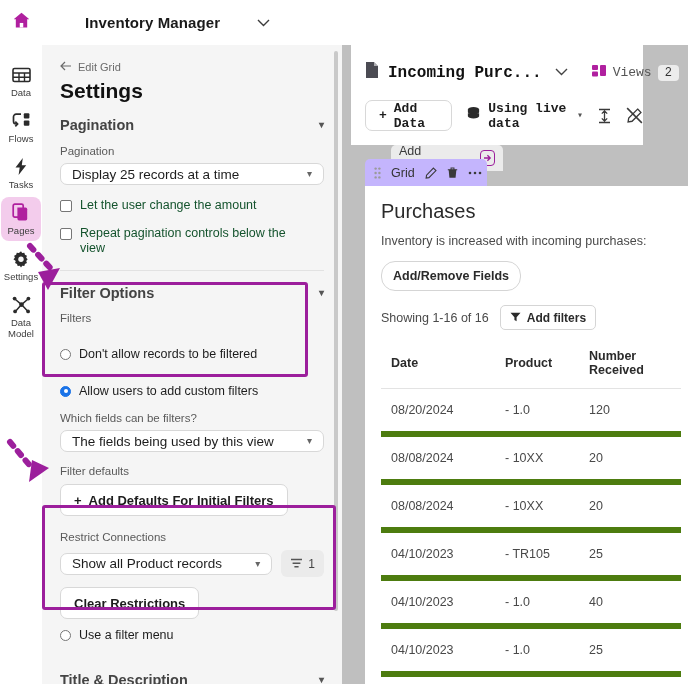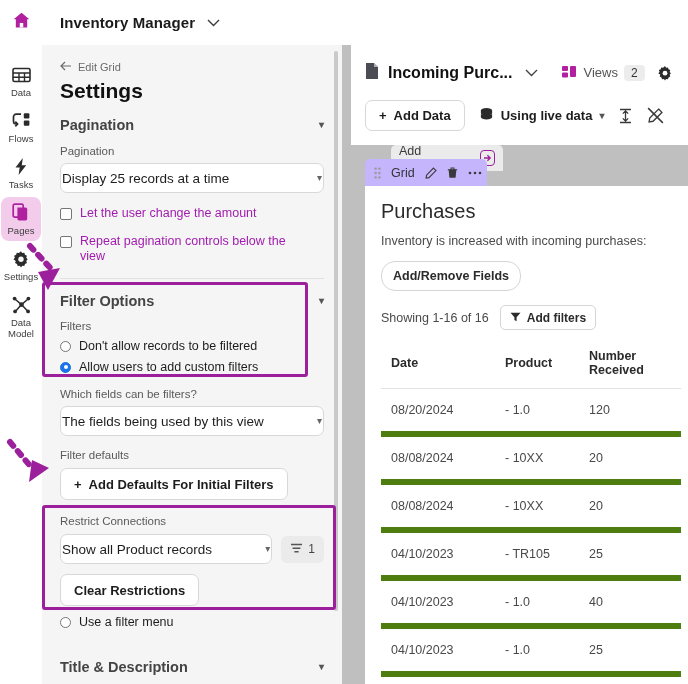--- a/index.html
+++ b/index.html
@@ -7,21 +7,21 @@
     width: 688px; height: 684px;
     font-family: "Liberation Sans", sans-serif;
     background: #ffffff;
     overflow: hidden;
   }
   #app { position: relative; width: 688px; height: 684px; }
 
   
   #topbar {
     position: absolute; left: 0; top: 0; width: 688px; height: 45px;
-    background: #ffffff; display: flex; align-items: center;
+    background: #ffffff; display: flex; align-items: center; gap: 25px;
   }
   #home-btn { width: 42px; display: flex; justify-content: center; align-items: center; cursor: pointer; }
   #app-title {
     margin-left: 18px; font-size: 15px; font-weight: bold; color: #1a1a1a;
     letter-spacing: .1px;
   }
   #app-title-caret { margin-left: 12px; color: #3c3c3c; font-size: 11px; }
 
   
   #rail {
@@ -49,33 +49,33 @@
   .section-head {
     display: flex; align-items: center; justify-content: space-between;
     font-size: 14.5px; font-weight: bold; color: #444; cursor: pointer;
   }
   .caret-sm { color: #555; font-size: 10px; line-height: 1; }
 
   .field-label { font-size: 11.5px; color: #5a5a5a; margin: 12px 0 6px; }
 
   .select-box {
     background: #fff; border: 1px solid #d8d8d8; border-radius: 7px;
-    height: 30px; display: flex; align-items: center; justify-content: space-between;
-    padding: 0 1px; font-size: 13.5px; color: #1d1d1d; cursor: pointer;
+    height: 22px; display: flex; align-items: center; justify-content: space-between;
+    padding: 0 11px; font-size: 13.5px; color: #1d1d1d; cursor: pointer;
   }
   .select-box .caret-sm { color: #666; }
 
   .check-row { display: flex; align-items: flex-start; gap: 8px; margin-top: 13px; cursor: pointer; }
   .cbox {
     width: 12px; height: 12px; border: 1px solid #767676; border-radius: 2px;
     background: #fff; flex: none; margin-top: 2px;
   }
-  .check-txt { font-size: 12.5px; color: #a21caf; line-height: 15px; }
-
-  .radio-row { display: flex; align-items: center; gap: 8px; margin-top: 7px; cursor: pointer; }
+  .check-txt { font-size: 12.5px; color: #14532d; line-height: 15px; }
+
+  .radio-row { display: flex; align-items: center; gap: 8px; margin-top: 23px; cursor: pointer; }
   .radio {
     width: 11px; height: 11px; border-radius: 50%; border: 1px solid #767676;
     background: #fff; flex: none;
   }
   .radio.on { border: 1px solid #1a73e8; background: #1a73e8; position: relative; }
   .radio.on::after {
     content: ""; position: absolute; left: 2.5px; top: 2.5px;
     width: 4px; height: 4px; border-radius: 50%; background: #fff;
   }
   .radio-txt { font-size: 12.5px; color: #1d1d1d; }
@@ -101,22 +101,23 @@
     position: absolute; right: 4px; top: 6px; width: 4px; height: 560px;
     background: #c9c9c9; border-radius: 3px; z-index: 5;
   }
 
   
   #preview-wrap {
     position: absolute; left: 342px; top: 45px; width: 346px; height: 639px;
     background: #bfbfbf; overflow: hidden;
   }
   #preview-header {
-    position: absolute; left: 9px; top: 0; width: 337px; height: 100px;
+    position: absolute; left: 9px; top: 0; width: 292px; height: 100px;
     background: #ffffff;
+    font-family: Liberation Mono, monospace;
   }
   #ph-row1 { display: flex; align-items: center; height: 55px; padding: 0 0 0 14px; }
   #doc-title { font-size: 16px; font-weight: bold; color: #111; margin-left: 9px; white-space: nowrap; }
   #doc-caret { margin-left: 13px; color: #444; font-size: 11px; }
   #views-chip { margin-left: 24px; display: flex; align-items: center; gap: 6px; cursor: pointer; }
   #views-label { font-size: 13px; color: #555; }
   #views-count {
     background: #ececec; border-radius: 4px; padding: 1px 7px;
     font-size: 12px; color: #333;
   }

